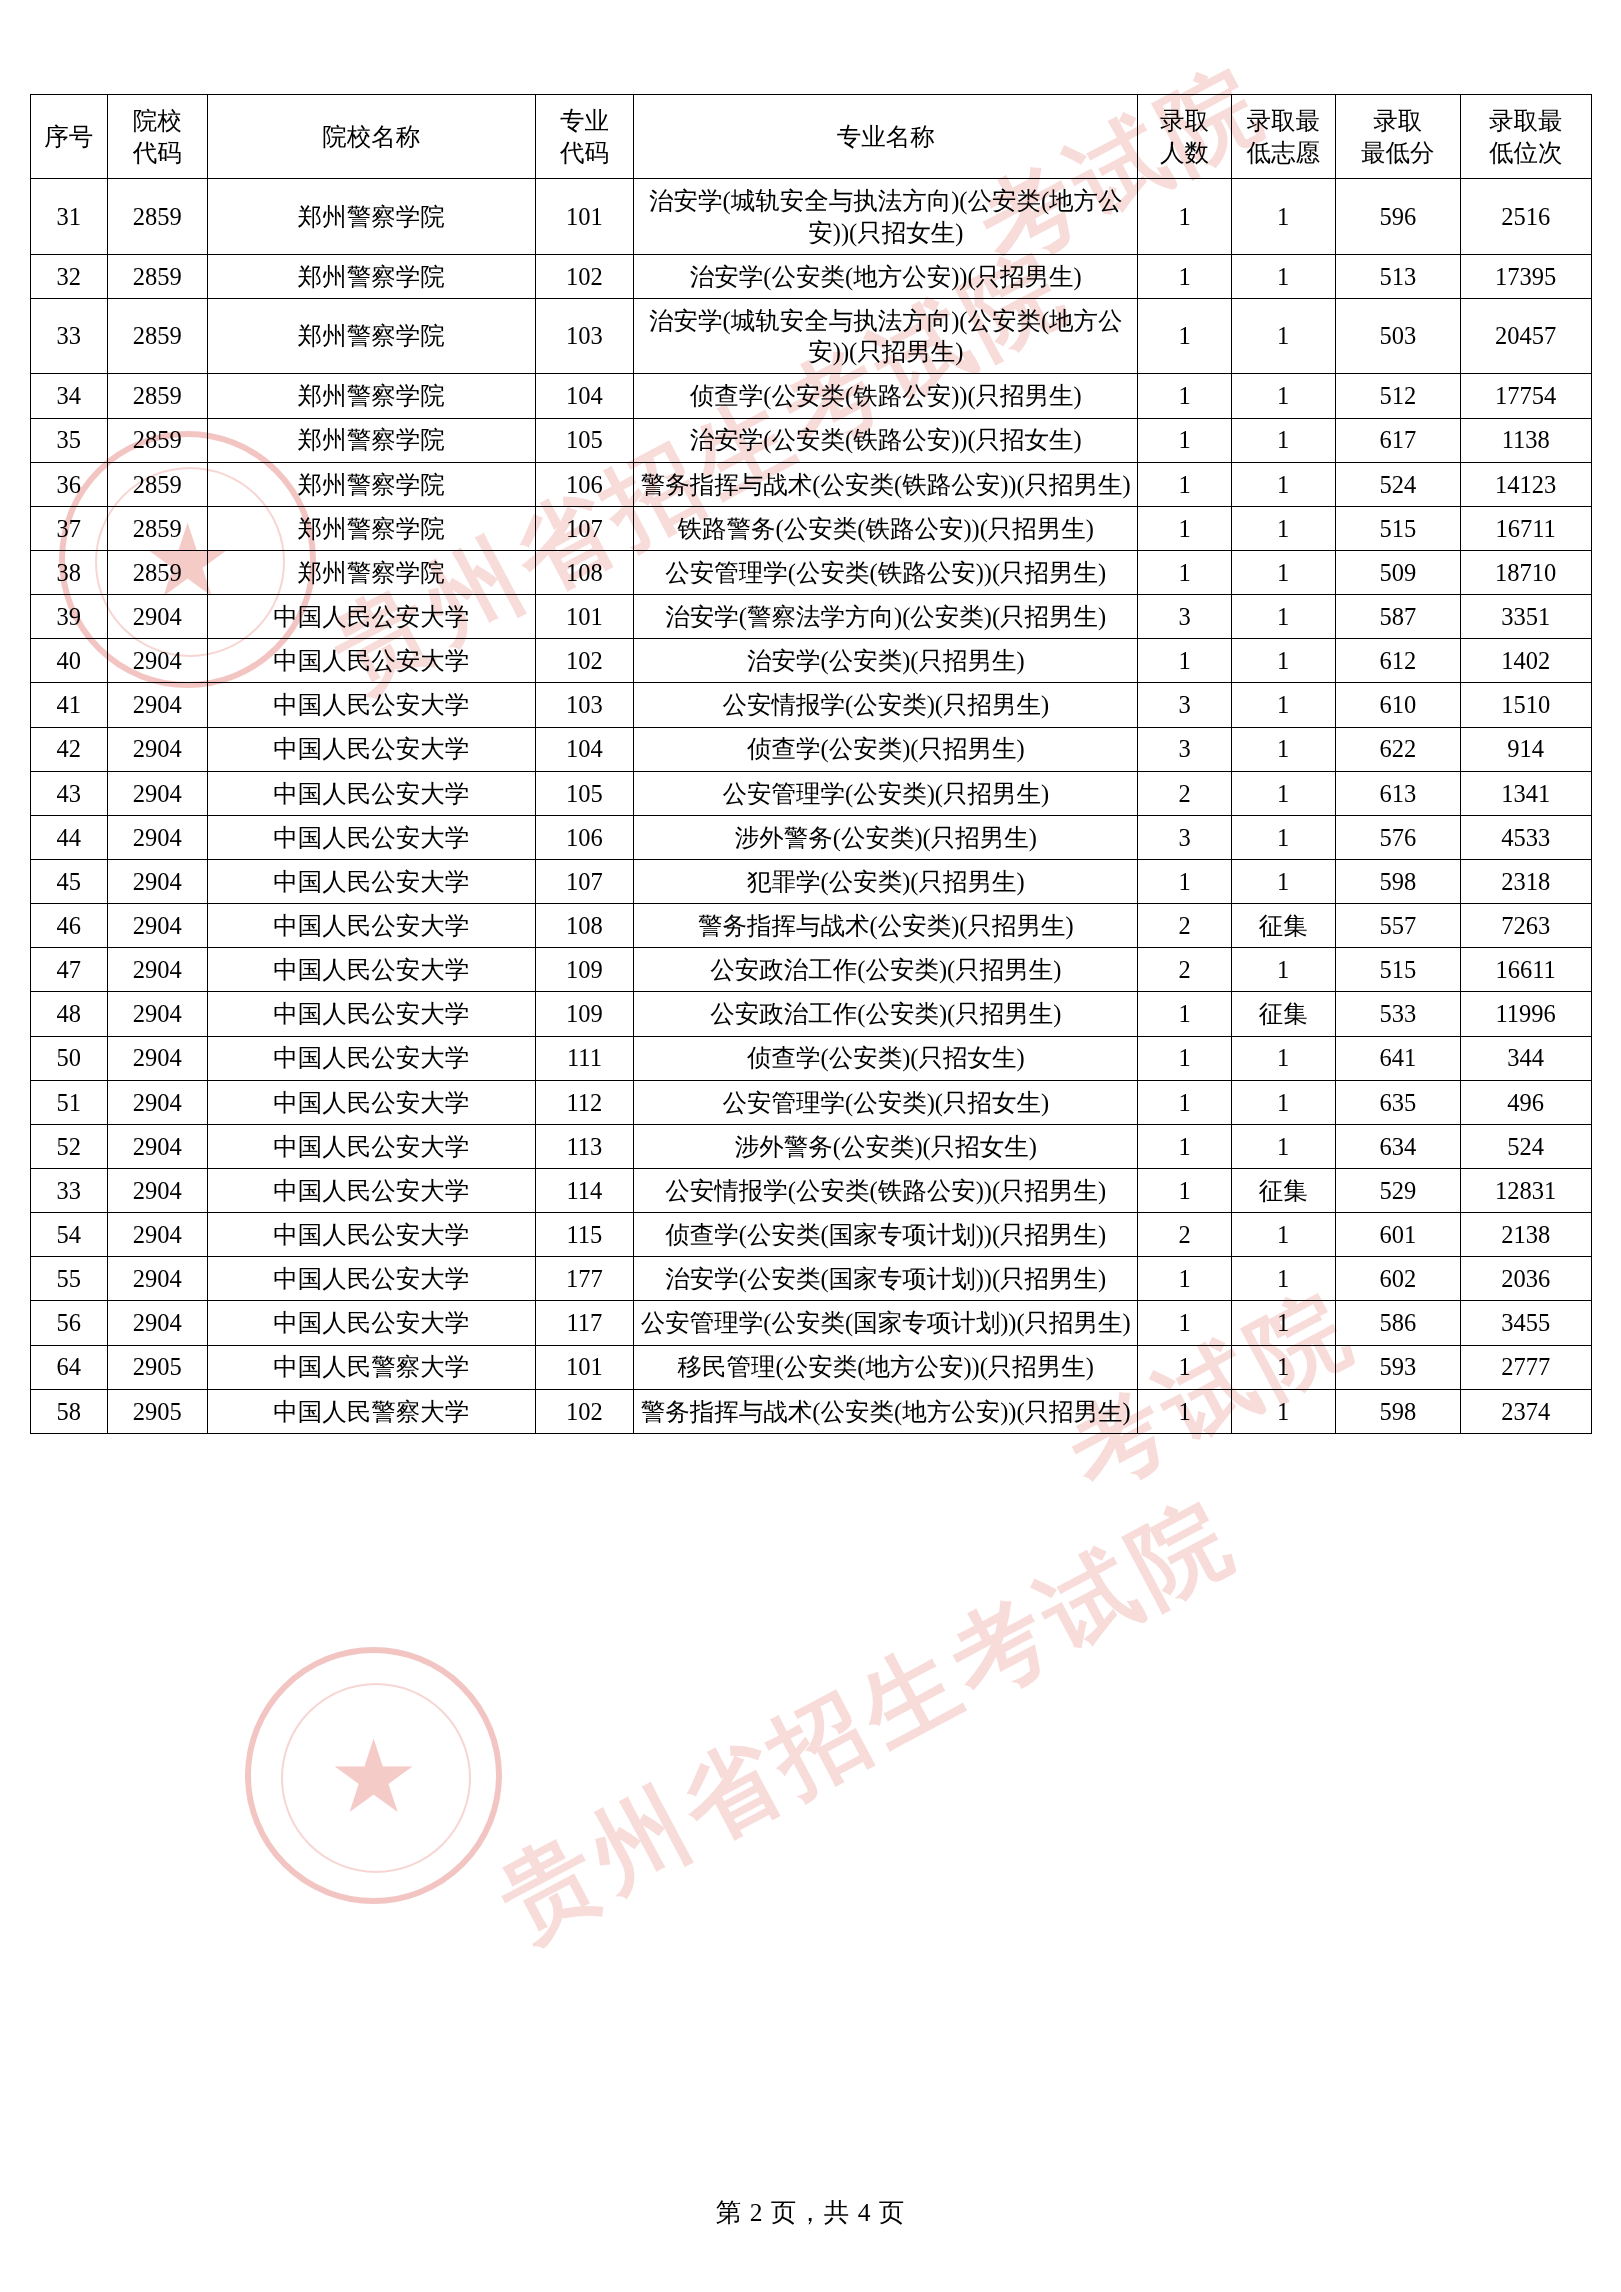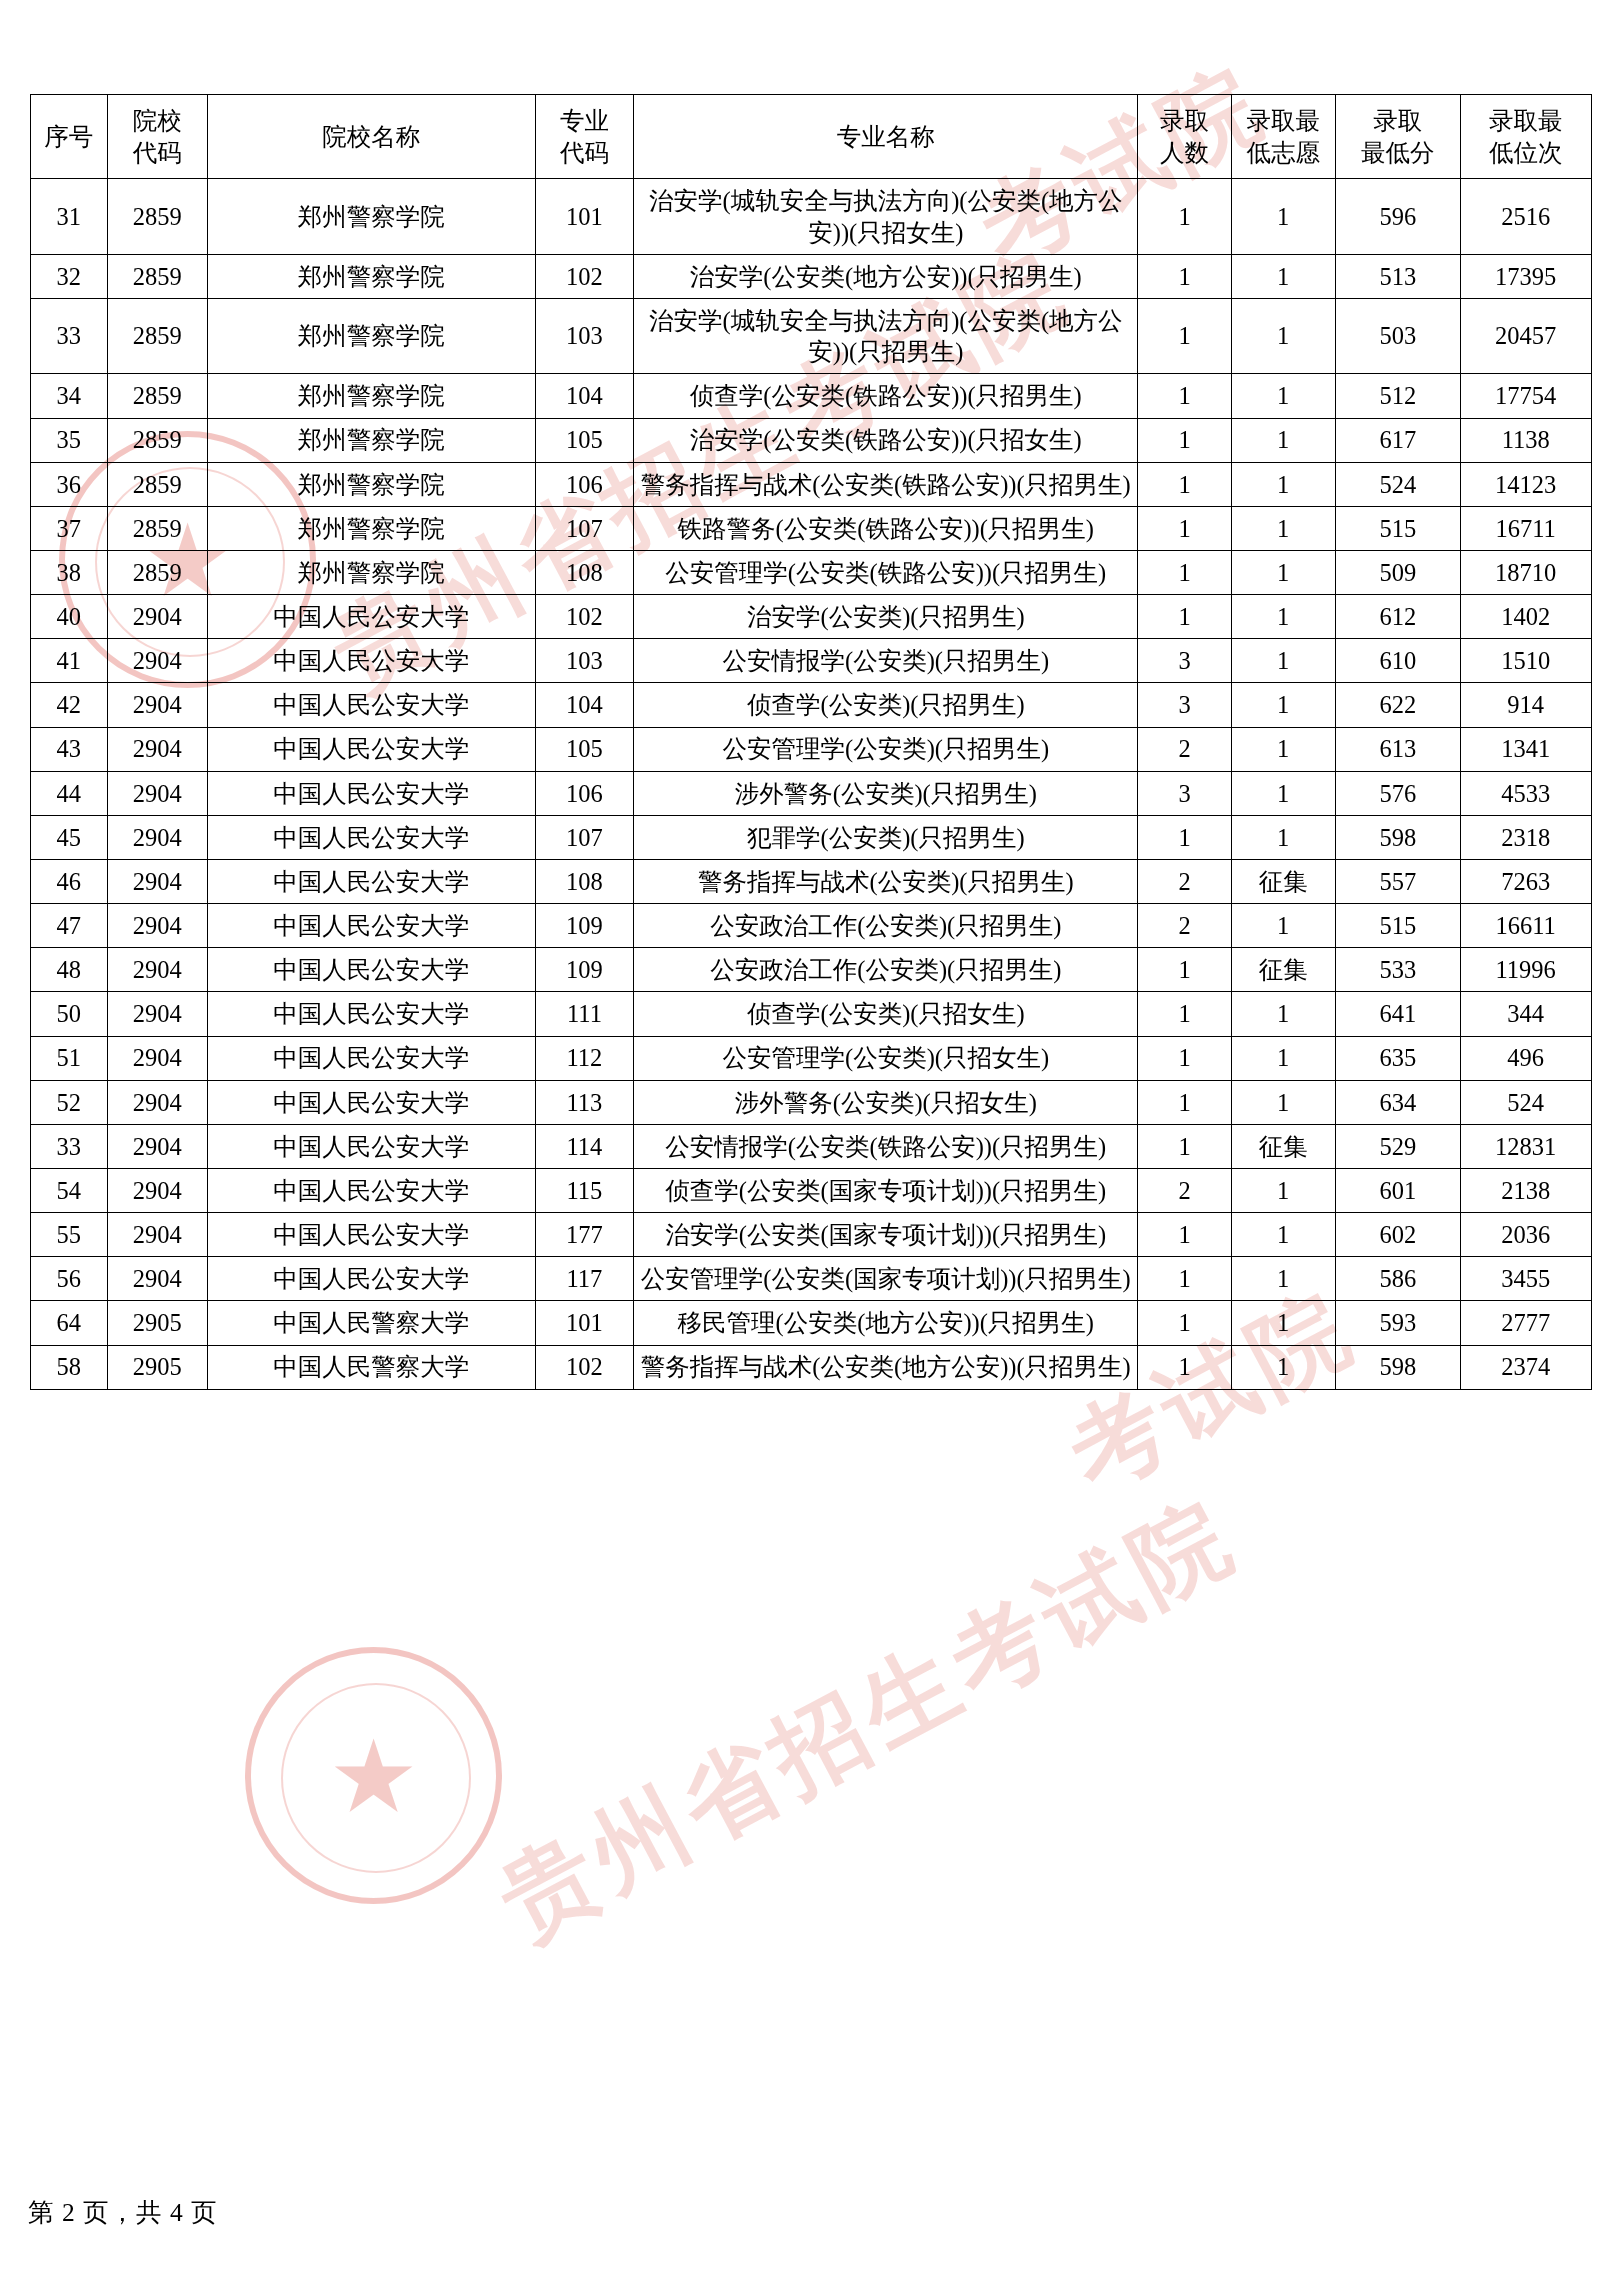--- a/index.html
+++ b/index.html
@@ -54,25 +54,24 @@
   col.c-score  { width: 118px; }
   col.c-rank   { width: 123px; }
 
   .two-line { line-height: 1.3; }
 
   .footer {
     position: absolute;
     left: 0;
     right: 0;
     bottom: 63px;
-    text-align: left;
+    text-align: center;
     font-size: 25.5px;
     letter-spacing: 1px;
     z-index: 2;
-    margin-left: 28px;
   }
 
   
   .watermark {
     position: absolute;
     z-index: 1;
     pointer-events: none;
     color: rgba(214, 60, 48, 0.33);
     font-family: "Liberation Serif", serif;
     font-weight: bold;
@@ -256,20 +255,31 @@
           <td>2859</td>
           <td>郑州警察学院</td>
           <td>108</td>
           <td>公安管理学(公安类(铁路公安))(只招男生)</td>
           <td>1</td>
           <td>1</td>
           <td>509</td>
           <td>18710</td>
         </tr>
         <tr>
+          <td>39</td>
+          <td>2904</td>
+          <td>中国人民公安大学</td>
+          <td>101</td>
+          <td>治安学(警察法学方向)(公安类)(只招男生)</td>
+          <td>3</td>
+          <td>1</td>
+          <td>587</td>
+          <td>3351</td>
+        </tr>
+        <tr>
           <td>40</td>
           <td>2904</td>
           <td>中国人民公安大学</td>
           <td>102</td>
           <td>治安学(公安类)(只招男生)</td>
           <td>1</td>
           <td>1</td>
           <td>612</td>
           <td>1402</td>
         </tr>

